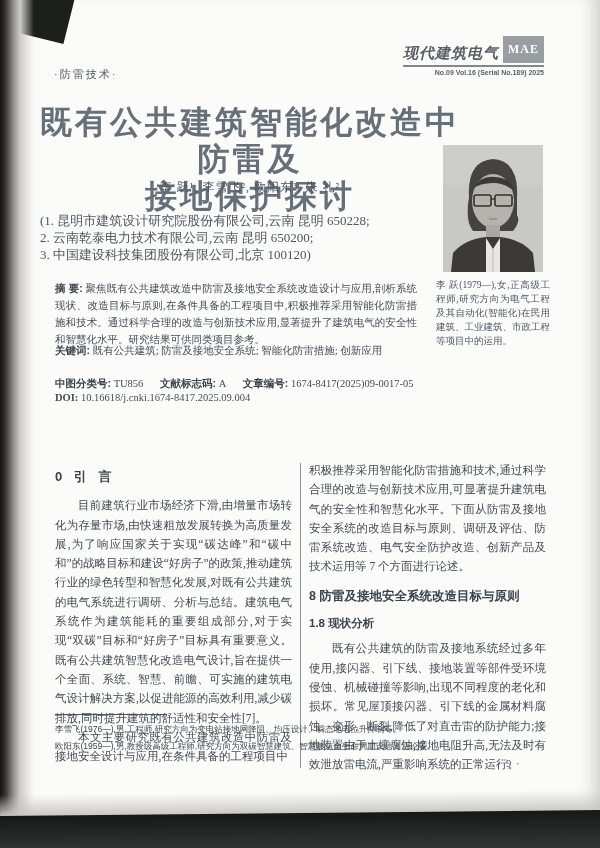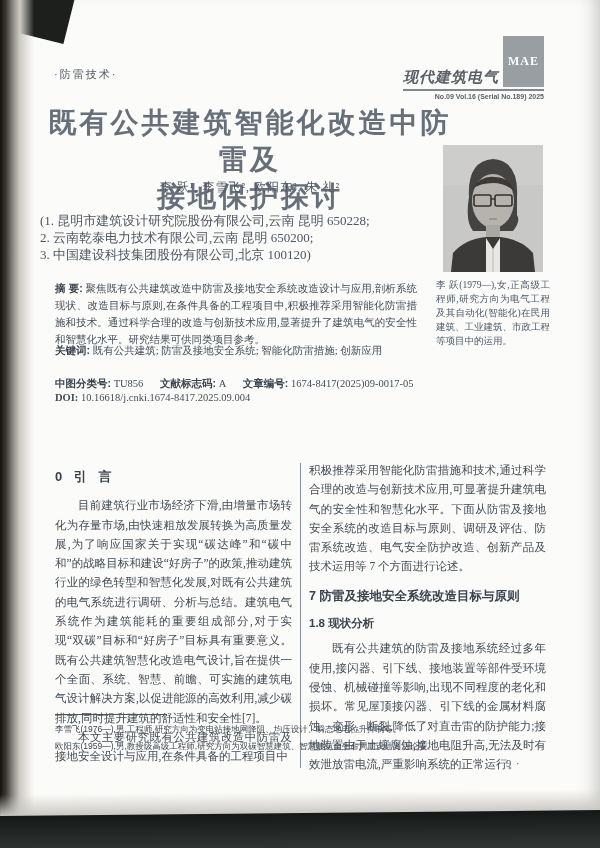--- a/index.html
+++ b/index.html
@@ -17,27 +17,27 @@
          background:linear-gradient(180deg,#151817 0,#2e3331 40%,#3e4442 100%);transform:rotate(-.55deg);}
   
   .section-label{position:absolute;left:54px;top:55px;font-size:11px;color:#4f5966;letter-spacing:2px;
          font-family:"Liberation Serif",serif;margin-top:12px;}
   .journal{position:absolute;right:56px;top:36px;text-align:right;z-index:2;}
   .journal-row{display:flex;align-items:flex-end;justify-content:flex-end;gap:4px;
          border-bottom:2px solid #81878d;padding-bottom:2px;margin-left:44px;}
   .journal-name{font-size:15px;font-weight:bold;font-style:italic;color:#585f66;
          font-family:"Liberation Serif",serif;letter-spacing:1px;}
   .journal-logo{background:#999ea3;color:#fdfdfd;font-family:"Liberation Serif",serif;
-         font-weight:bold;font-size:12px;padding:18px 5px;letter-spacing:1px;}
+         font-weight:bold;font-size:12px;padding:6px 5px;letter-spacing:1px;}
   .issue-info{font-size:7px;font-weight:bold;color:#5c6268;margin-top:2px;
          font-family:"Liberation Sans",sans-serif;}
   
   .title{position:absolute;left:40px;top:104px;width:420px;text-align:center;
          font-family:"Liberation Sans",sans-serif;font-weight:600;color:#67707a;
-         font-size:28px;line-height:37px;letter-spacing:3px;}
+         font-size:32px;line-height:37px;letter-spacing:3px;}
   .authors{position:absolute;left:40px;top:179px;width:420px;text-align:center;
          font-size:12px;color:#4d5662;letter-spacing:1px;}
   .affiliations{position:absolute;left:40px;top:212px;width:420px;text-align:left;
          font-size:13px;line-height:17px;color:#4d5662;}
   
   .abstract{position:absolute;left:55px;top:280px;width:362px;font-size:10.5px;line-height:17px;
          color:#434d58;text-align:justify;}
   .abstract b,.kw b,.meta b{font-family:"Liberation Sans",sans-serif;font-weight:bold;color:#39434e;}
   .kw{position:absolute;left:55px;top:344px;width:370px;font-size:10.5px;color:#434d58;}
   .meta{position:absolute;left:55px;top:374px;width:380px;font-size:10.5px;color:#434d58;line-height:18px;}
@@ -145,21 +145,21 @@
 
   <div class="body-cols">
     <div class="col">
       <div class="h0">0  引  言</div>
       <p class="para">目前建筑行业市场经济下滑,由增量市场转化为存量市场,由快速粗放发展转换为高质量发展,为了响应国家关于实现“碳达峰”和“碳中和”的战略目标和建设“好房子”的政策,推动建筑行业的绿色转型和智慧化发展,对既有公共建筑的电气系统进行调研、分析与总结。建筑电气系统作为建筑能耗的重要组成部分,对于实现“双碳”目标和“好房子”目标具有重要意义。既有公共建筑智慧化改造电气设计,旨在提供一个全面、系统、智慧、前瞻、可实施的建筑电气设计解决方案,以促进能源的高效利用,减少碳排放,同时提升建筑的舒适性和安全性[7]。</p>
       <p class="para">本文主要研究既有公共建筑改造中防雷及接地安全设计与应用,在条件具备的工程项目中</p>
     </div>
     <div class="col-div"></div>
     <div class="col">
       <p class="para cont">积极推荐采用智能化防雷措施和技术,通过科学合理的改造与创新技术应用,可显著提升建筑电气的安全性和智慧化水平。下面从防雷及接地安全系统的改造目标与原则、调研及评估、防雷系统改造、电气安全防护改造、创新产品及技术运用等 7 个方面进行论述。</p>
-      <div class="h1x">7  防雷及接地安全系统改造目标与原则</div>
+      <div class="h1x">8  防雷及接地安全系统改造目标与原则</div>
       <div class="h11">1.8  现状分析</div>
       <p class="para">既有公共建筑的防雷及接地系统经过多年使用,接闪器、引下线、接地装置等部件受环境侵蚀、机械碰撞等影响,出现不同程度的老化和损坏。常见屋顶接闪器、引下线的金属材料腐蚀、变形、断裂,降低了对直击雷的防护能力;接地装置由于土壤腐蚀,接地电阻升高,无法及时有效泄放雷电流,严重影响系统的正常运行。</p>
     </div>
   </div>
 
   <div class="fn-rule"></div>
   <div class="footnotes">
     <div>李雪飞(1976—),男,工程师,研究方向为变电站接地网降阻、均压设计、瞬态地电位升抑制等。</div>
     <div>欧阳东(1959—),男,教授级高级工程师,研究方向为双碳智慧建筑、智慧建筑全生命周期设计方法论等。</div>
   </div>

